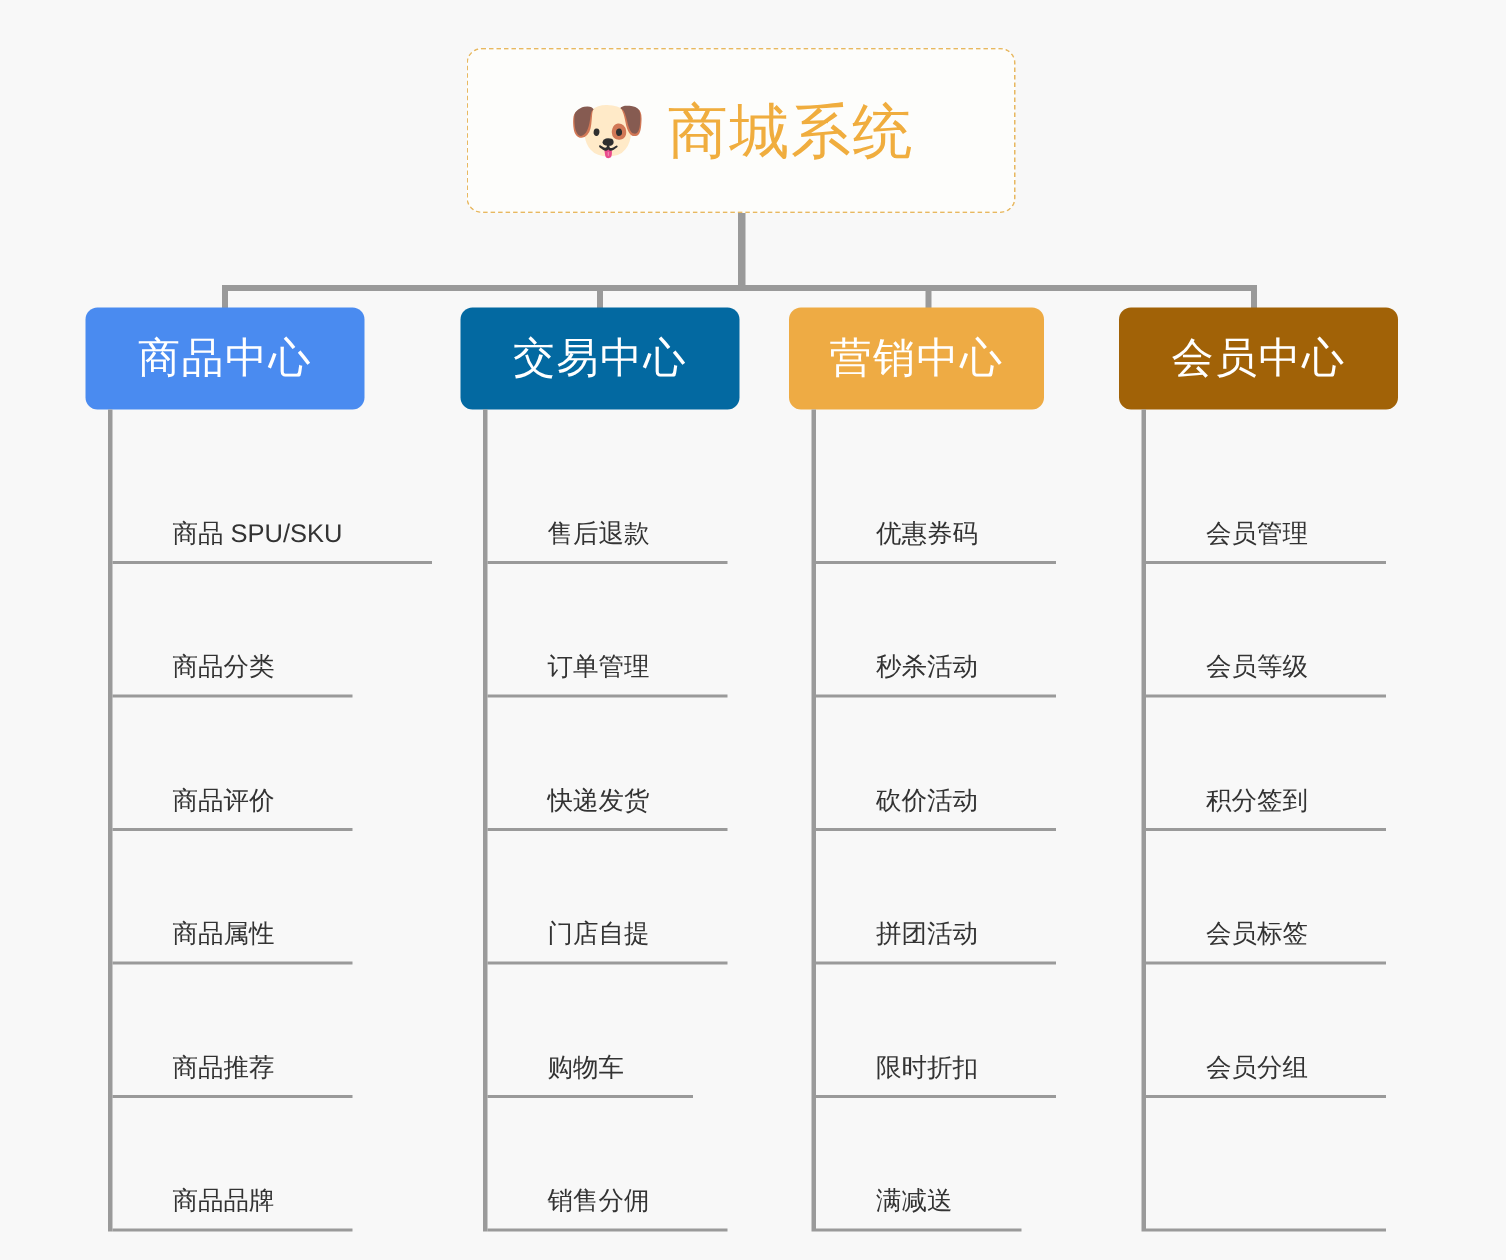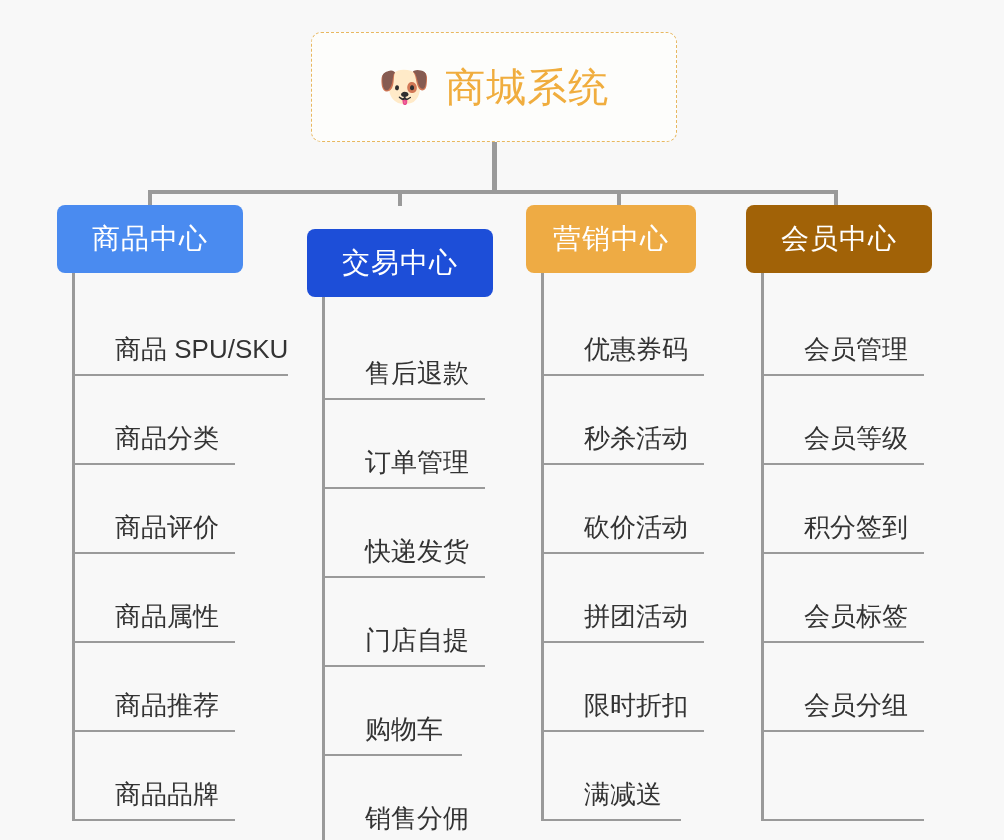--- a/index.html
+++ b/index.html
@@ -97,21 +97,21 @@
     padding-bottom: 6px;
   }
   .leaf-item .leaf-rule {
     position: absolute;
     left: -15px;
     bottom: 0;
     height: 2px;
     background: #9a9a9a;
   }
   .leaf-label {
-    font-size: 26px;
+    font-size: 17px;
     color: #333333;
     white-space: nowrap;
     padding-left: 25px;
     padding-bottom: 3px;
   }
 </style>
 </head>
 <body style="background: rgb(248, 248, 248);">
 
 <div id="mindmap">
@@ -154,21 +154,21 @@
         <span class="leaf-label">商品推荐</span>
       </div>
       <div class="leaf-item">
         <span class="leaf-rule" style="width: 160px; background: rgb(154, 154, 154);"></span>
         <span class="leaf-label">商品品牌</span>
       </div>
     </div>
   </div>
 
   <div class="column col-2">
-    <div class="cat-header" style="background: #1d4ed8; margin-top: 24px;">
+    <div class="cat-header" style="background: #0369a1;">
       <span>交易中心</span>
     </div>
     <div class="leaf-list" style="border-left-color: rgb(154, 154, 154);">
       <div class="leaf-item">
         <span class="leaf-rule" style="width: 160px; background: rgb(154, 154, 154);"></span>
         <span class="leaf-label">售后退款</span>
       </div>
       <div class="leaf-item">
         <span class="leaf-rule" style="width: 160px; background: rgb(154, 154, 154);"></span>
         <span class="leaf-label">订单管理</span>

